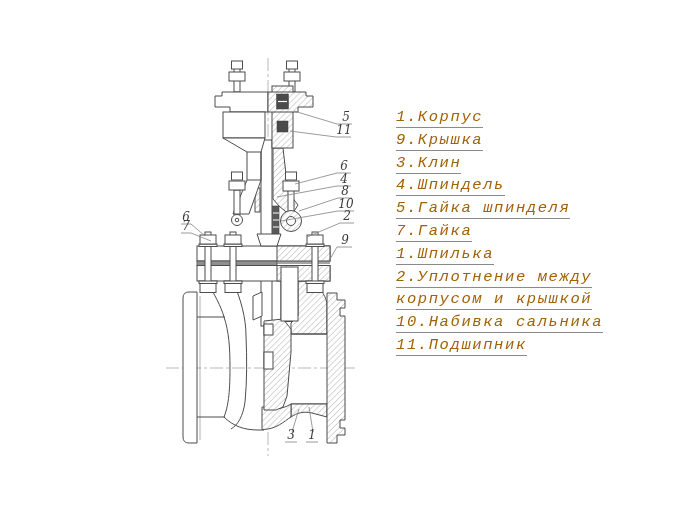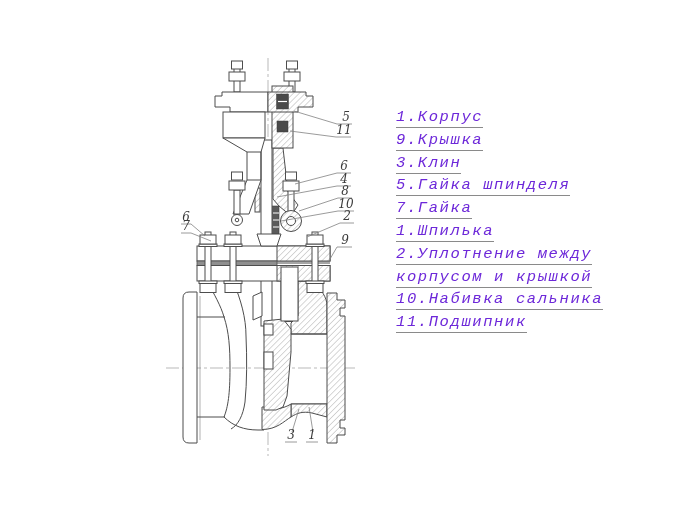--- a/index.html
+++ b/index.html
@@ -15,21 +15,21 @@
   .fd  {fill:#4a4a4a;stroke:#3c3c3c;stroke-width:0.5;}
   .cl  {stroke:#9b9b9b;stroke-width:0.7;stroke-dasharray:13 3 3 3;fill:none;}
   .leader{fill:none;stroke:#828282;stroke-width:0.8;}
   .co  {font-family:"DejaVu Serif","Liberation Serif",serif;font-style:italic;
         font-size:12px;fill:#3b3b3b;text-anchor:middle;}
 
   
   .parts-list{position:absolute;left:396px;top:106px;
       font-family:"Liberation Mono","DejaVu Sans Mono",monospace;
       font-style:italic;font-size:15.5px;letter-spacing:1.6px;
-      color:#6d28d9;line-height:22.8px;white-space:nowrap;}
+      color:#a16207;line-height:22.8px;white-space:nowrap;}
   .pl-row{height:22.8px;}
   .pl-text{border-bottom:1px solid #8a8a8a;padding-bottom:1px;}
 </style>
 </head>
 <body>
 
 <div class="canvas">
 
   <svg class="drawing-svg" width="700" height="525" viewBox="0 0 700 525">
     <defs>
@@ -192,20 +192,23 @@
       <div class="pl-row">
       <span class="pl-text">1.Корпус</span>
     </div>
       <div class="pl-row">
       <span class="pl-text">9.Крышка</span>
     </div>
       <div class="pl-row">
       <span class="pl-text">3.Клин</span>
     </div>
       <div class="pl-row">
+      <span class="pl-text">4.Шпиндель</span>
+    </div>
+      <div class="pl-row">
       <span class="pl-text">5.Гайка шпинделя</span>
     </div>
       <div class="pl-row">
       <span class="pl-text">7.Гайка</span>
     </div>
       <div class="pl-row">
       <span class="pl-text">1.Шпилька</span>
     </div>
       <div class="pl-row">
       <span class="pl-text">2.Уплотнение между</span>

